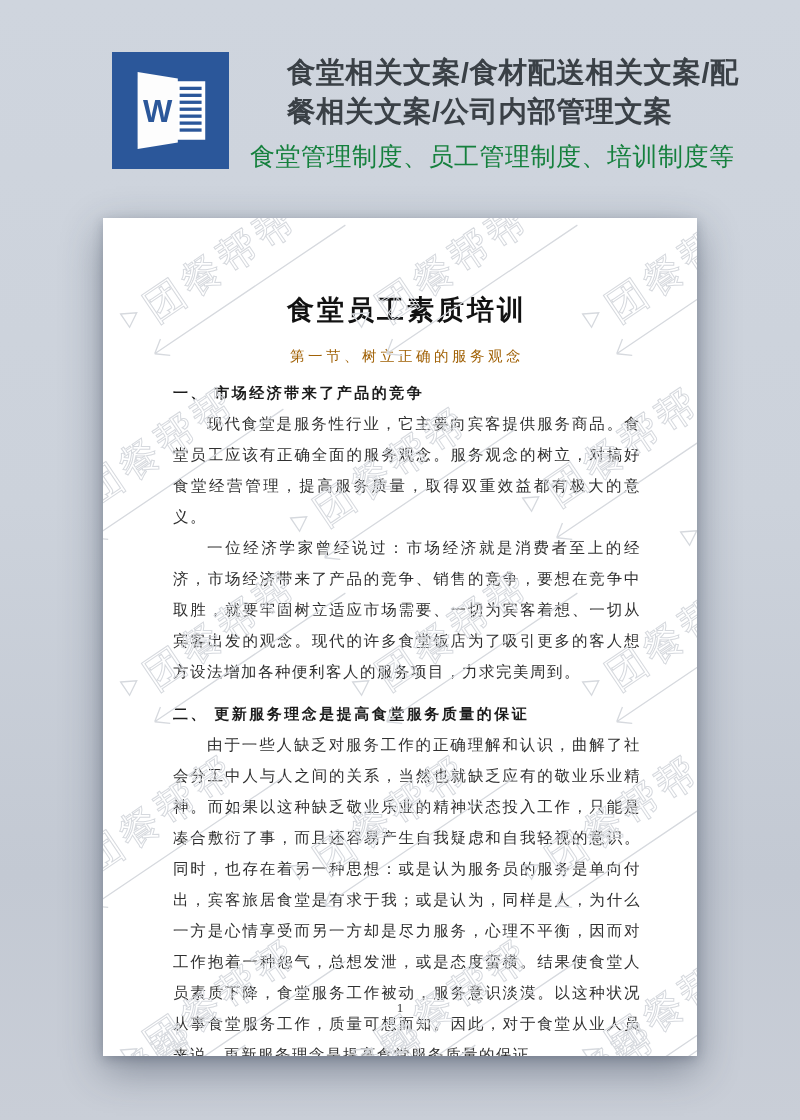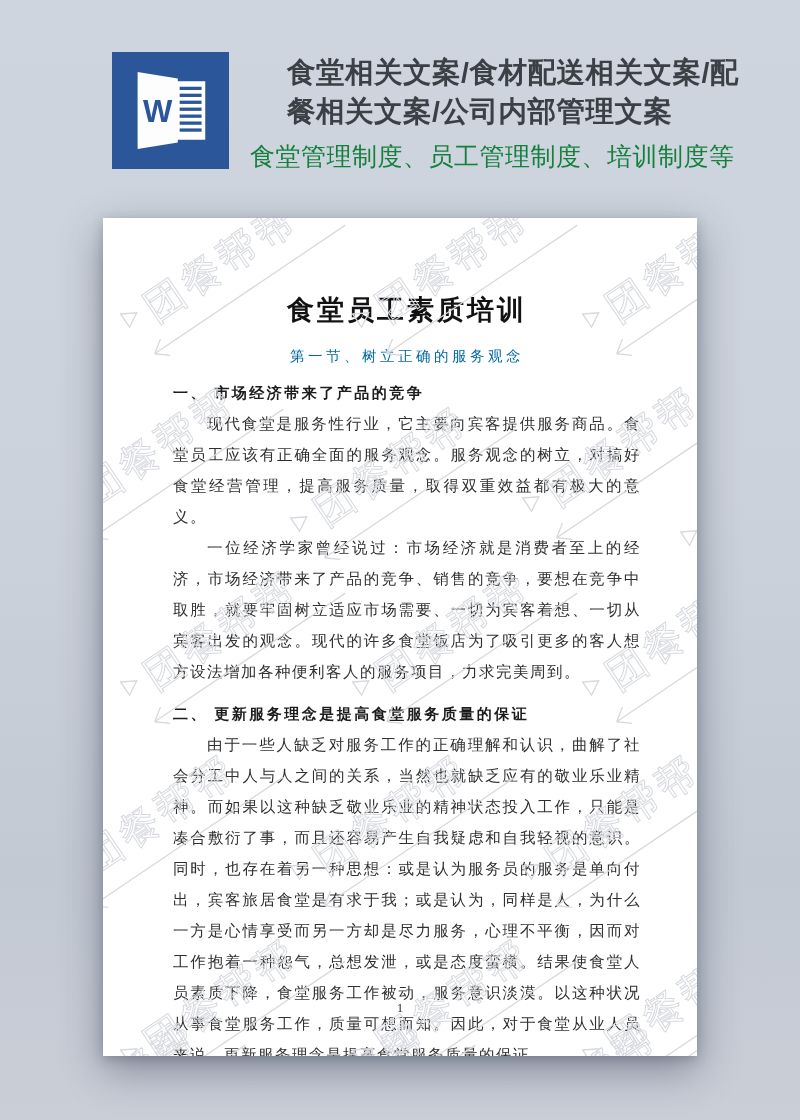--- a/index.html
+++ b/index.html
@@ -61,21 +61,21 @@
     letter-spacing: 3px;
     line-height: 32px;
     color: #121212;
   }
   .doc-subtitle {
     text-align: center;
     font-size: 14.5px;
     letter-spacing: 3.5px;
     margin-top: 20px;
     line-height: 20px;
-    color: #0369a1;
+    color: #a16207;
   }
   .sec-heading {
     font-size: 15px;
     font-weight: bold;
     letter-spacing: 2.5px;
     margin-top: 12px;
     line-height: 30px;
     color: #1c1c1c;
   }
   p.doc-para {

